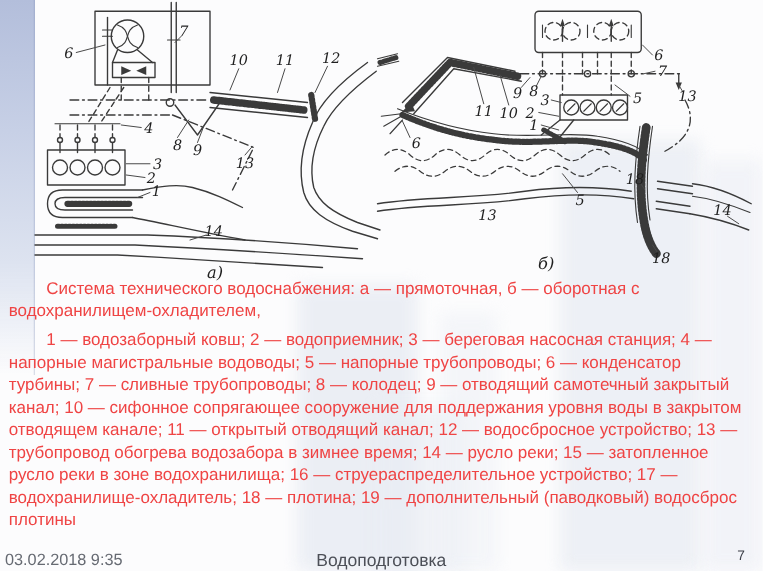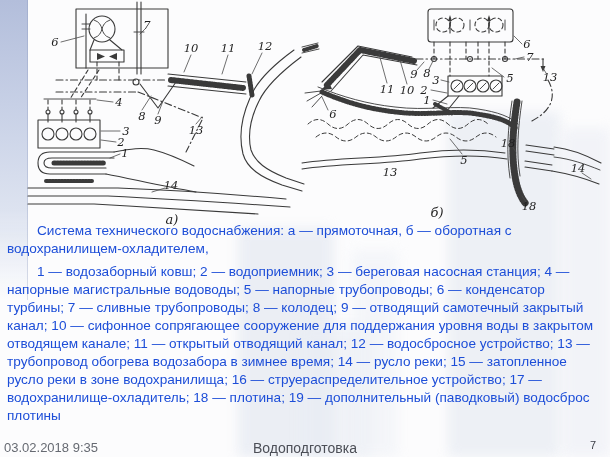--- a/index.html
+++ b/index.html
@@ -40,21 +40,21 @@
     position:absolute;transform:translate(-50%,-50%);
     font:italic 11.5px "DejaVu Serif",serif;color:#1f1f1f;white-space:nowrap;
   }
   .fig-label{
     position:absolute;transform:translate(-50%,-50%);
     font:italic 13px "DejaVu Serif",serif;color:#1f1f1f;
   }
   
   #caption{
     position:absolute;left:7px;top:222px;width:592px;
-    color:#1d4ed8;font-size:13.6px;line-height:18px;
+    color:#ef4444;font-size:13.6px;line-height:18px;
   }
   #caption p{margin:0;text-indent:30px;}
   #caption p + p{margin-top:5px;}
   
   .footer-date{position:absolute;left:4px;bottom:2px;font-size:13px;color:#666a72;}
   .footer-title{position:absolute;left:0;right:0;bottom:1px;text-align:center;font-size:14px;color:#4c4f57;}
   .footer-page{position:absolute;right:14px;bottom:6px;font-size:11px;color:#3d4049;}
 </style>
 </head>
 <body>

